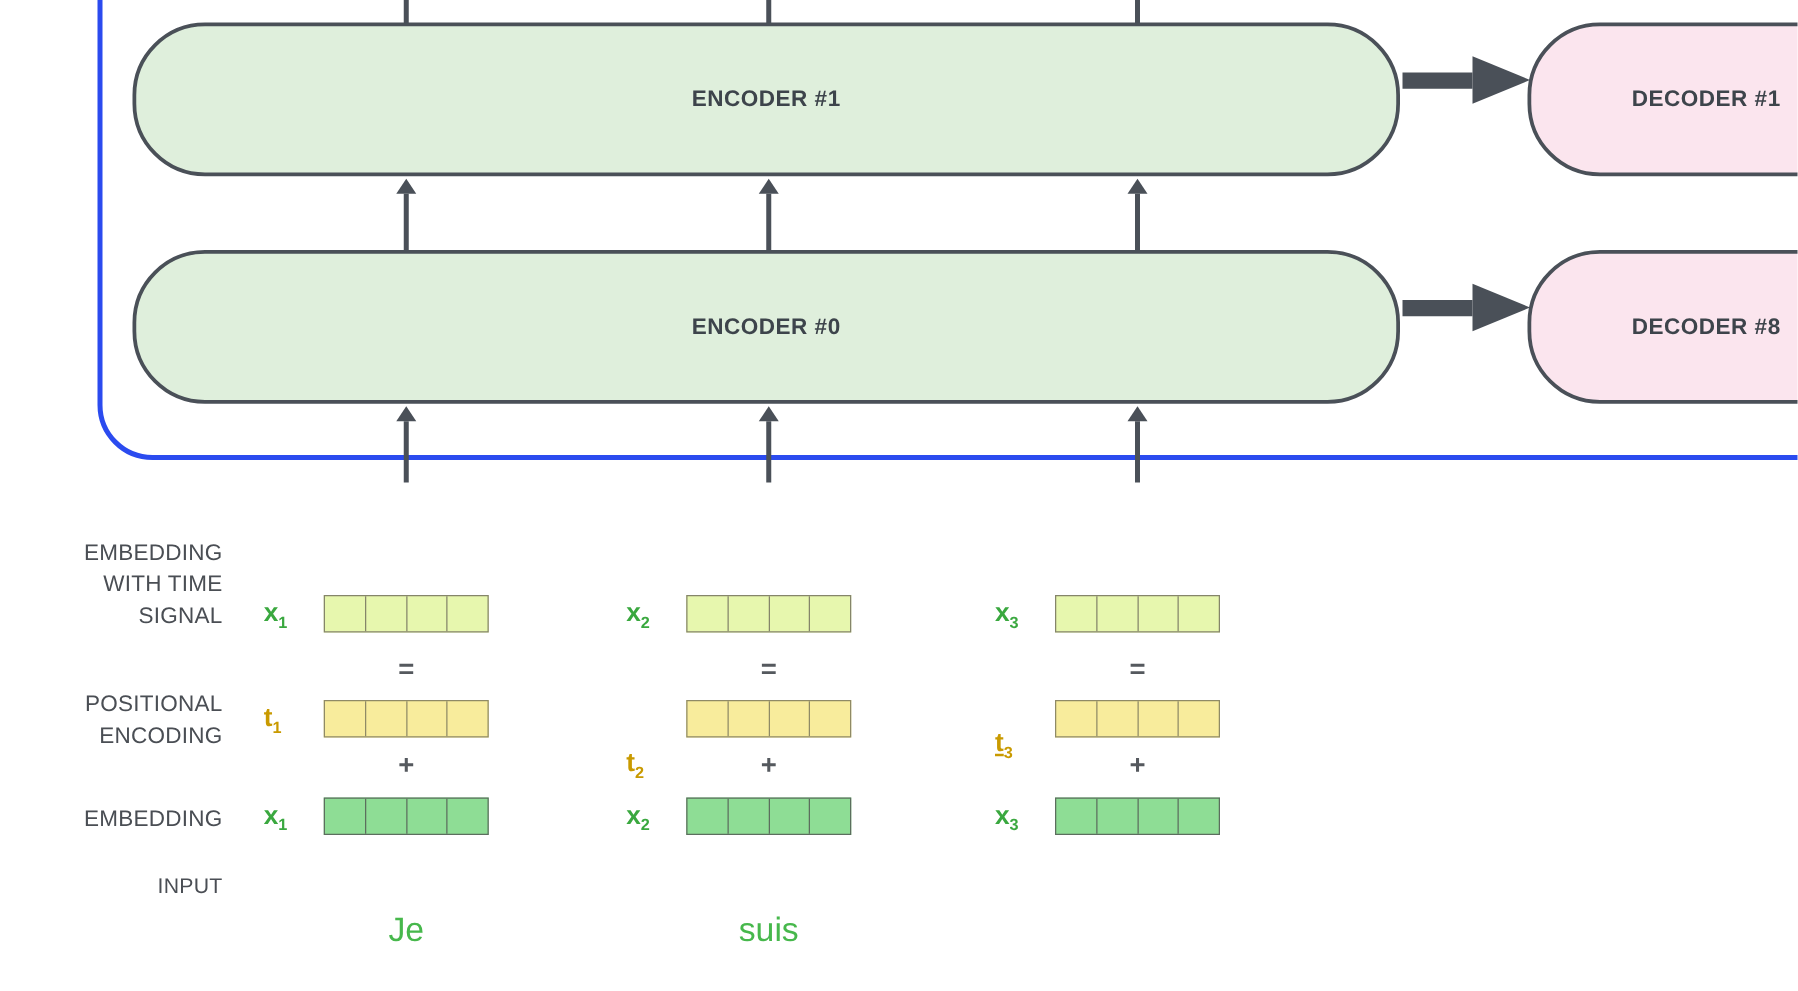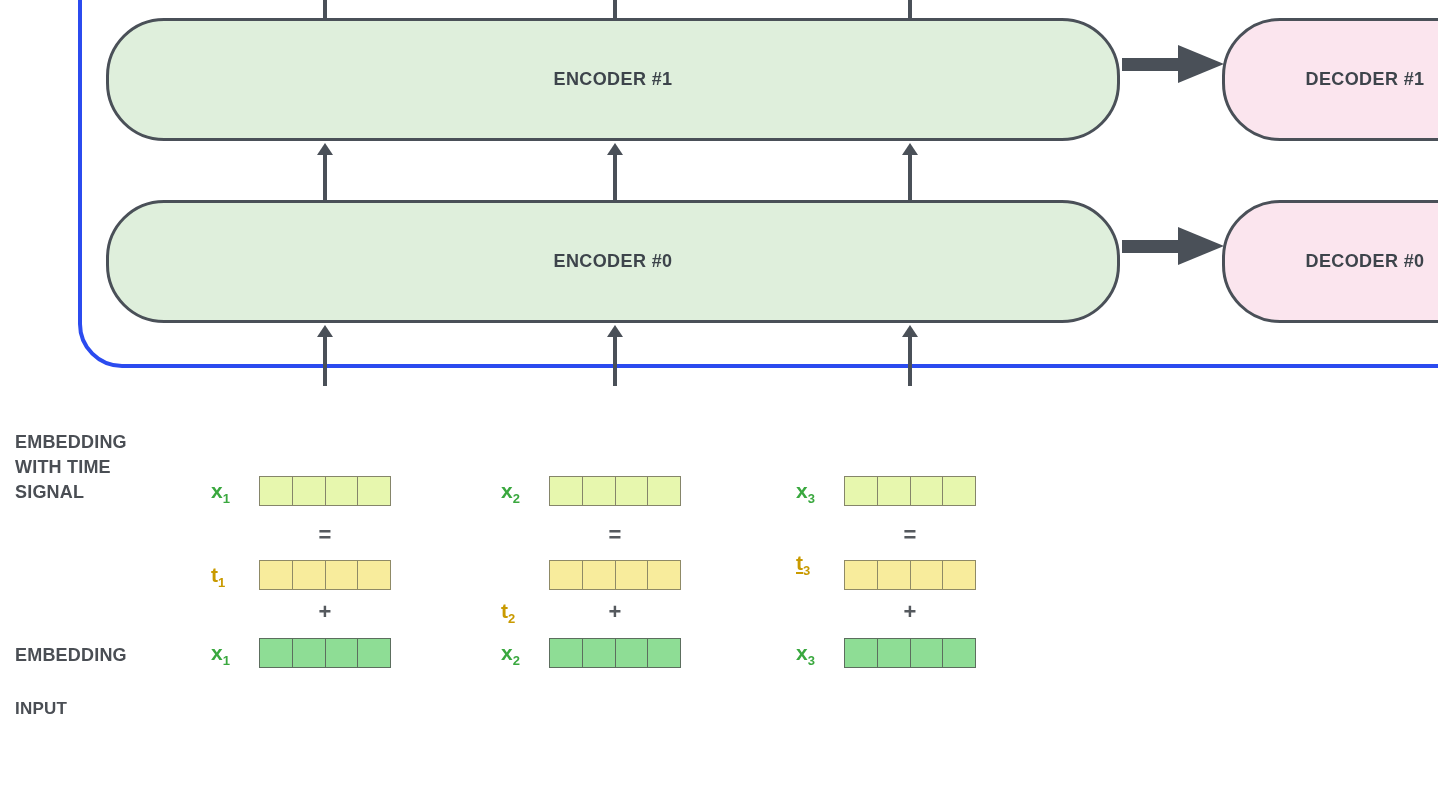--- a/index.html
+++ b/index.html
@@ -30,22 +30,22 @@
   .varrow{position:absolute;width:16px;display:flex;flex-direction:column;align-items:center;}
   .varrow .head{width:0;height:0;border-left:8px solid transparent;border-right:8px solid transparent;
     border-bottom:12px solid var(--ink);}
   .varrow .stem{width:3.5px;flex:1;background:var(--ink);}
 
   .harrow{position:absolute;display:flex;align-items:center;}
   .harrow .shaft{width:56px;height:13px;background:var(--ink);}
   .harrow .hhead{width:0;height:0;border-top:19px solid transparent;border-bottom:19px solid transparent;
     border-left:46px solid var(--ink);}
 
-  .side-label{position:absolute;left:0;width:178px;color:var(--label);
-    font-size:18px;font-weight:700;line-height:25px;white-space:pre-line;letter-spacing:.2px;margin-left:15px;}
+  .side-label{position:absolute;left:0;width:178px;text-align:right;color:var(--label);
+    font-size:18px;font-weight:400;line-height:25px;white-space:pre-line;letter-spacing:.2px;}
 
   .vector{position:absolute;width:132px;height:30px;display:flex;}
   .v-light{background:var(--cell_lt);border:1px solid var(--cell_lt_b);}
   .v-light .cell{border-right:1px solid var(--cell_lt_b);}
   .v-yellow{background:var(--cell_y);border:1px solid var(--cell_y_b);}
   .v-yellow .cell{border-right:1px solid var(--cell_y_b);}
   .v-green{background:var(--cell_g);border:1px solid var(--cell_g_b);}
   .v-green .cell{border-right:1px solid var(--cell_g_b);}
   .cell{flex:1;} .cell:last-child{border-right:none !important;}
 
@@ -68,21 +68,21 @@
     <span>ENCODER #1</span>
   </div>
   <div class="block encoder row2">
     <span>ENCODER #0</span>
   </div>
 
   <div class="block decoder row1">
     <span>DECODER #1</span>
   </div>
   <div class="block decoder row2">
-    <span>DECODER #0</span>
+    <span>DECODER #8</span>
   </div>
 
   <div class="harrow" style="left:1122px;top:45px;">
     <div class="shaft"></div>
       <div class="hhead"></div>
   </div>
   <div class="harrow" style="left:1122px;top:227px;">
     <div class="shaft"></div>
       <div class="hhead"></div>
   </div>
@@ -113,20 +113,22 @@
       <div class="stem"></div>
     </div>
   <div class="varrow" style="left:902px;top:325px;height:61px;">
       <div class="head"></div>
       <div class="stem"></div>
     </div>
 
   <div class="side-label" style="top:430px;">EMBEDDING
 WITH TIME
 SIGNAL</div>
+  <div class="side-label" style="top:551px;">POSITIONAL
+ENCODING</div>
   <div class="side-label" style="top:643px;">EMBEDDING</div>
   <div class="side-label" style="top:696px;font-size:17px;">INPUT</div>
 
   <div class="vec-label lab-x" style="left:211px;top:476px;">
     <span>x</span><sub>1</sub></div>
   <div class="vector v-light" style="left:259px;top:476px;">
       <span class="cell"></span>
       <span class="cell"></span>
       <span class="cell"></span>
       <span class="cell"></span>
@@ -142,20 +144,21 @@
     </div>
   <div class="op" style="left:305px;top:599px;">+</div>
   <div class="vec-label lab-x" style="left:211px;top:638px;">
     <span>x</span><sub>1</sub></div>
   <div class="vector v-green" style="left:259px;top:638px;">
       <span class="cell"></span>
       <span class="cell"></span>
       <span class="cell"></span>
       <span class="cell"></span>
     </div>
+  <div class="word" style="left:225px;top:729px;">Je</div>
 
   <div class="vec-label lab-x" style="left:501px;top:476px;">
     <span>x</span><sub>2</sub></div>
   <div class="vector v-light" style="left:549px;top:476px;">
       <span class="cell"></span>
       <span class="cell"></span>
       <span class="cell"></span>
       <span class="cell"></span>
     </div>
   <div class="op" style="left:595px;top:522px;">=</div>
@@ -169,31 +172,32 @@
     </div>
   <div class="op" style="left:595px;top:599px;">+</div>
   <div class="vec-label lab-x" style="left:501px;top:638px;">
     <span>x</span><sub>2</sub></div>
   <div class="vector v-green" style="left:549px;top:638px;">
       <span class="cell"></span>
       <span class="cell"></span>
       <span class="cell"></span>
       <span class="cell"></span>
     </div>
+  <div class="word" style="left:515px;top:729px;">suis</div>
 
   <div class="vec-label lab-x" style="left:796px;top:476px;">
     <span>x</span><sub>3</sub></div>
   <div class="vector v-light" style="left:844px;top:476px;">
       <span class="cell"></span>
       <span class="cell"></span>
       <span class="cell"></span>
       <span class="cell"></span>
     </div>
   <div class="op" style="left:890px;top:522px;">=</div>
-  <div class="vec-label lab-t" style="left:796px;top:548px;text-decoration:underline;">
+  <div class="vec-label lab-t" style="left:796px;top:580px;text-decoration:underline;">
     <span>t</span><sub>3</sub></div>
   <div class="vector v-yellow" style="left:844px;top:560px;">
       <span class="cell"></span>
       <span class="cell"></span>
       <span class="cell"></span>
       <span class="cell"></span>
     </div>
   <div class="op" style="left:890px;top:599px;">+</div>
   <div class="vec-label lab-x" style="left:796px;top:638px;">
     <span>x</span><sub>3</sub></div>

